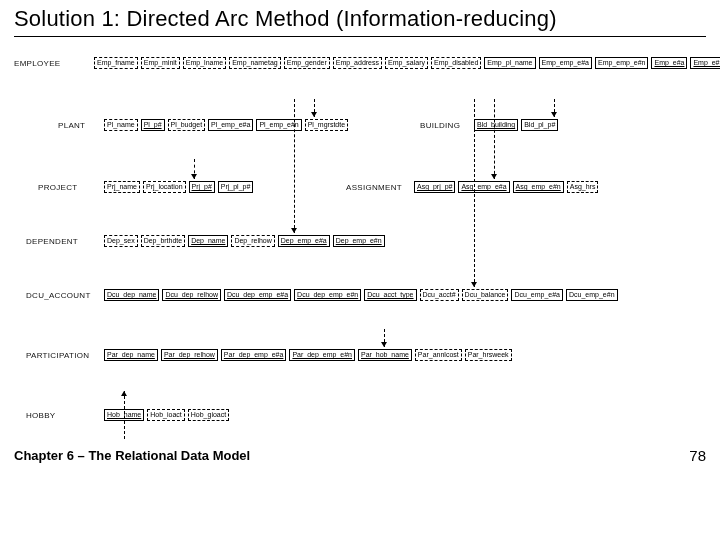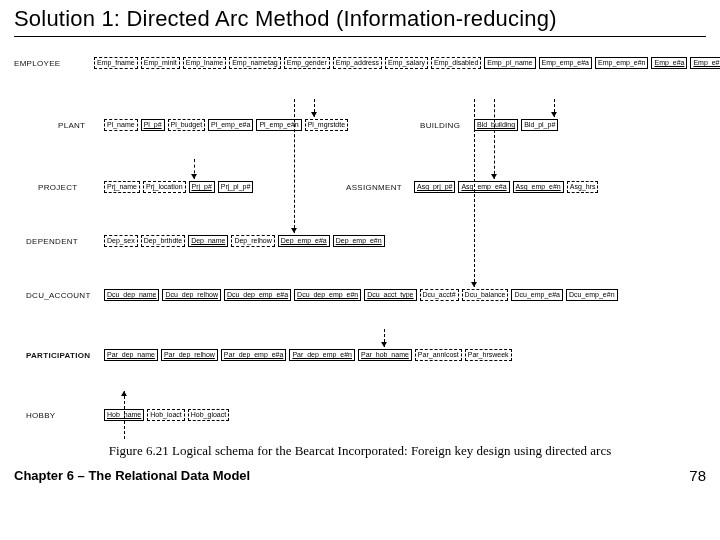--- a/index.html
+++ b/index.html
@@ -86,21 +86,21 @@
         <div class="attr pk">Dcu_dep_name</div>
         <div class="attr pk">Dcu_dep_relhow</div>
         <div class="attr pk">Dcu_dep_emp_e#a</div>
         <div class="attr pk">Dcu_dep_emp_e#n</div>
         <div class="attr pk">Dcu_acct_type</div>
         <div class="attr">Dcu_acct#</div>
         <div class="attr">Dcu_balance</div>
         <div class="attr fk">Dcu_emp_e#a</div>
         <div class="attr fk">Dcu_emp_e#n</div>
       </div>
-      <div class="ent" style="left: 12px; top: 312px; font-weight: bold;">PARTICIPATION</div>
+      <div class="ent" style="left: 12px; top: 312px;">PARTICIPATION</div>
       <div class="row" style="left: 90px; top: 310px;">
         <div class="attr pk">Par_dep_name</div>
         <div class="attr pk">Par_dep_relhow</div>
         <div class="attr pk">Par_dep_emp_e#a</div>
         <div class="attr pk">Par_dep_emp_e#n</div>
         <div class="attr pk">Par_hob_name</div>
         <div class="attr">Par_annlcost</div>
         <div class="attr">Par_hrsweek</div>
       </div>
       <div class="ent" style="left: 12px; top: 372px;">HOBBY</div>
@@ -120,18 +120,17 @@
       <div class="arc d" style="left: 280px; top: 60px; height: 134px;"></div>
       <div class="arr down" style="left: 277px; top: 189px;"></div>
       <div class="arc d" style="left: 460px; top: 60px; height: 188px;"></div>
       <div class="arr down" style="left: 457px; top: 243px;"></div>
       <div class="arc d" style="left: 370px; top: 290px; height: 18px;"></div>
       <div class="arr down" style="left: 367px; top: 303px;"></div>
       <div class="arc d" style="left: 110px; top: 352px; height: 48px;"></div>
       <div class="arr" style="left: 107px; top: 352px;"></div>
     </div>
 
-  <div class="caption">Figure 6.21 Logical schema for the Bearcat Incorporated: Foreign key design using directed arcs</div>
   <div class="footer">
     <div class="chapter">Chapter 6 – The Relational Data Model</div>
     <div class="pagenum">78</div>
   </div>
 </div>
 
 </body></html>

